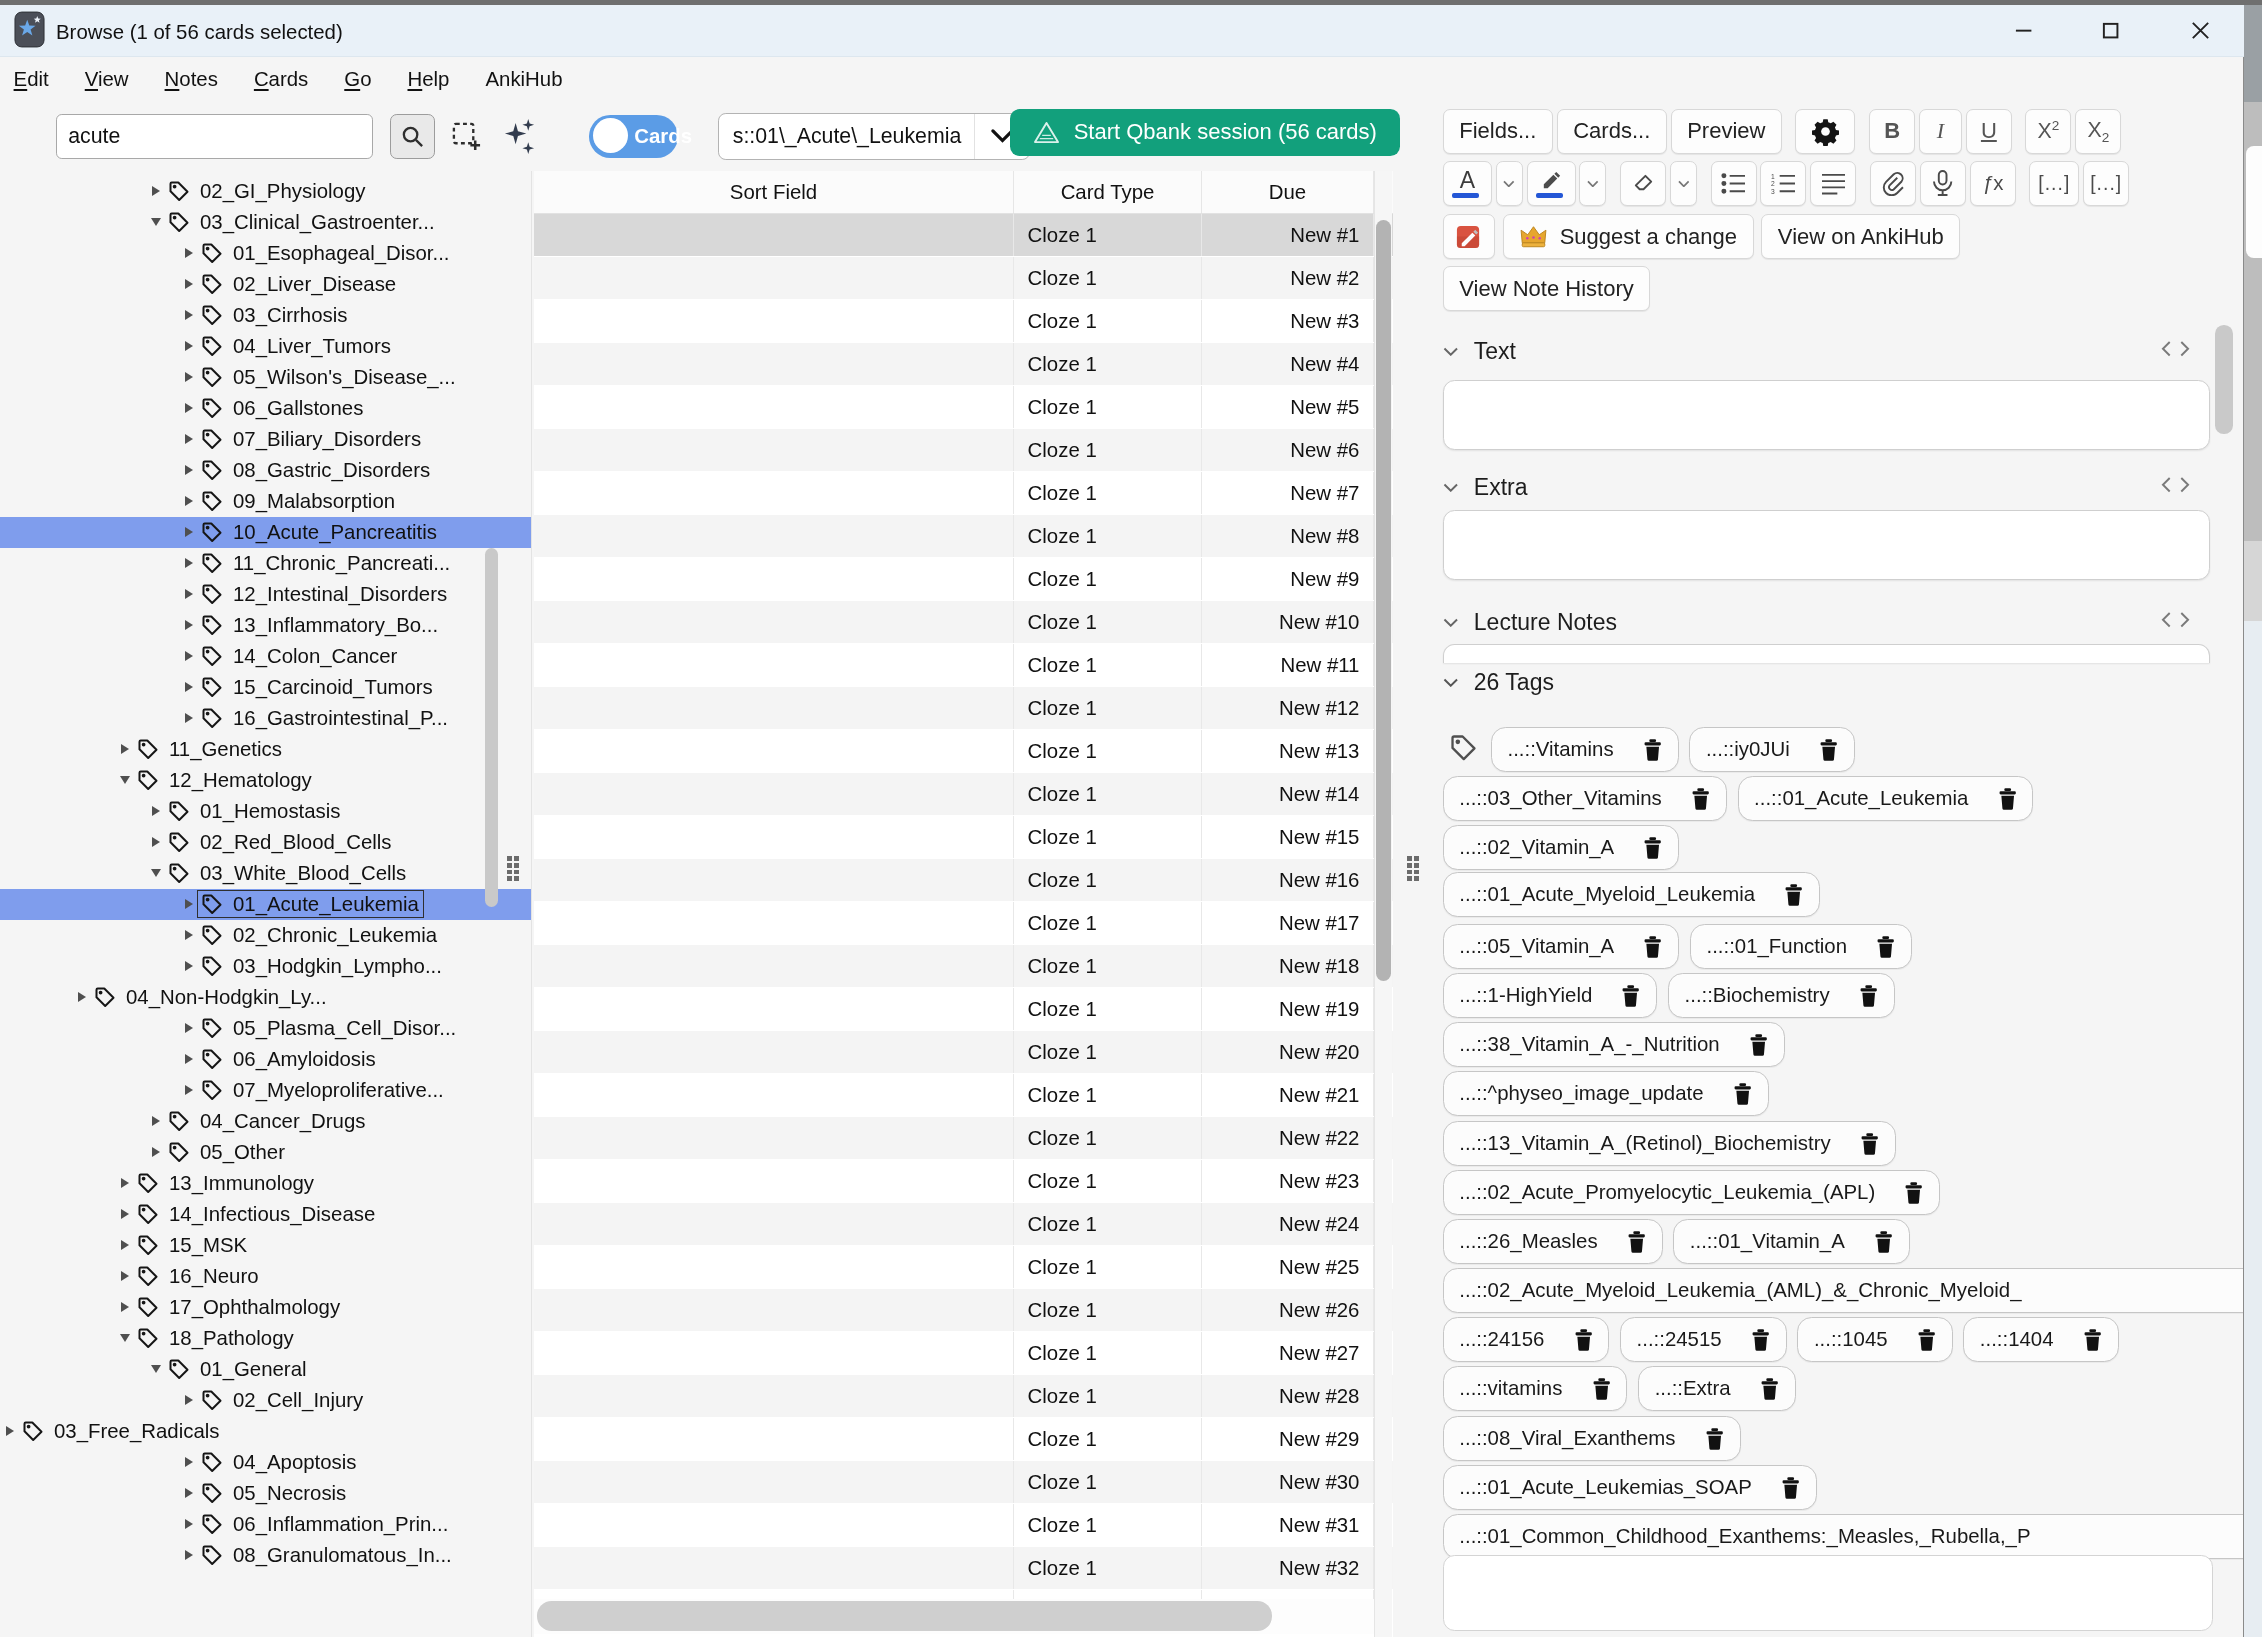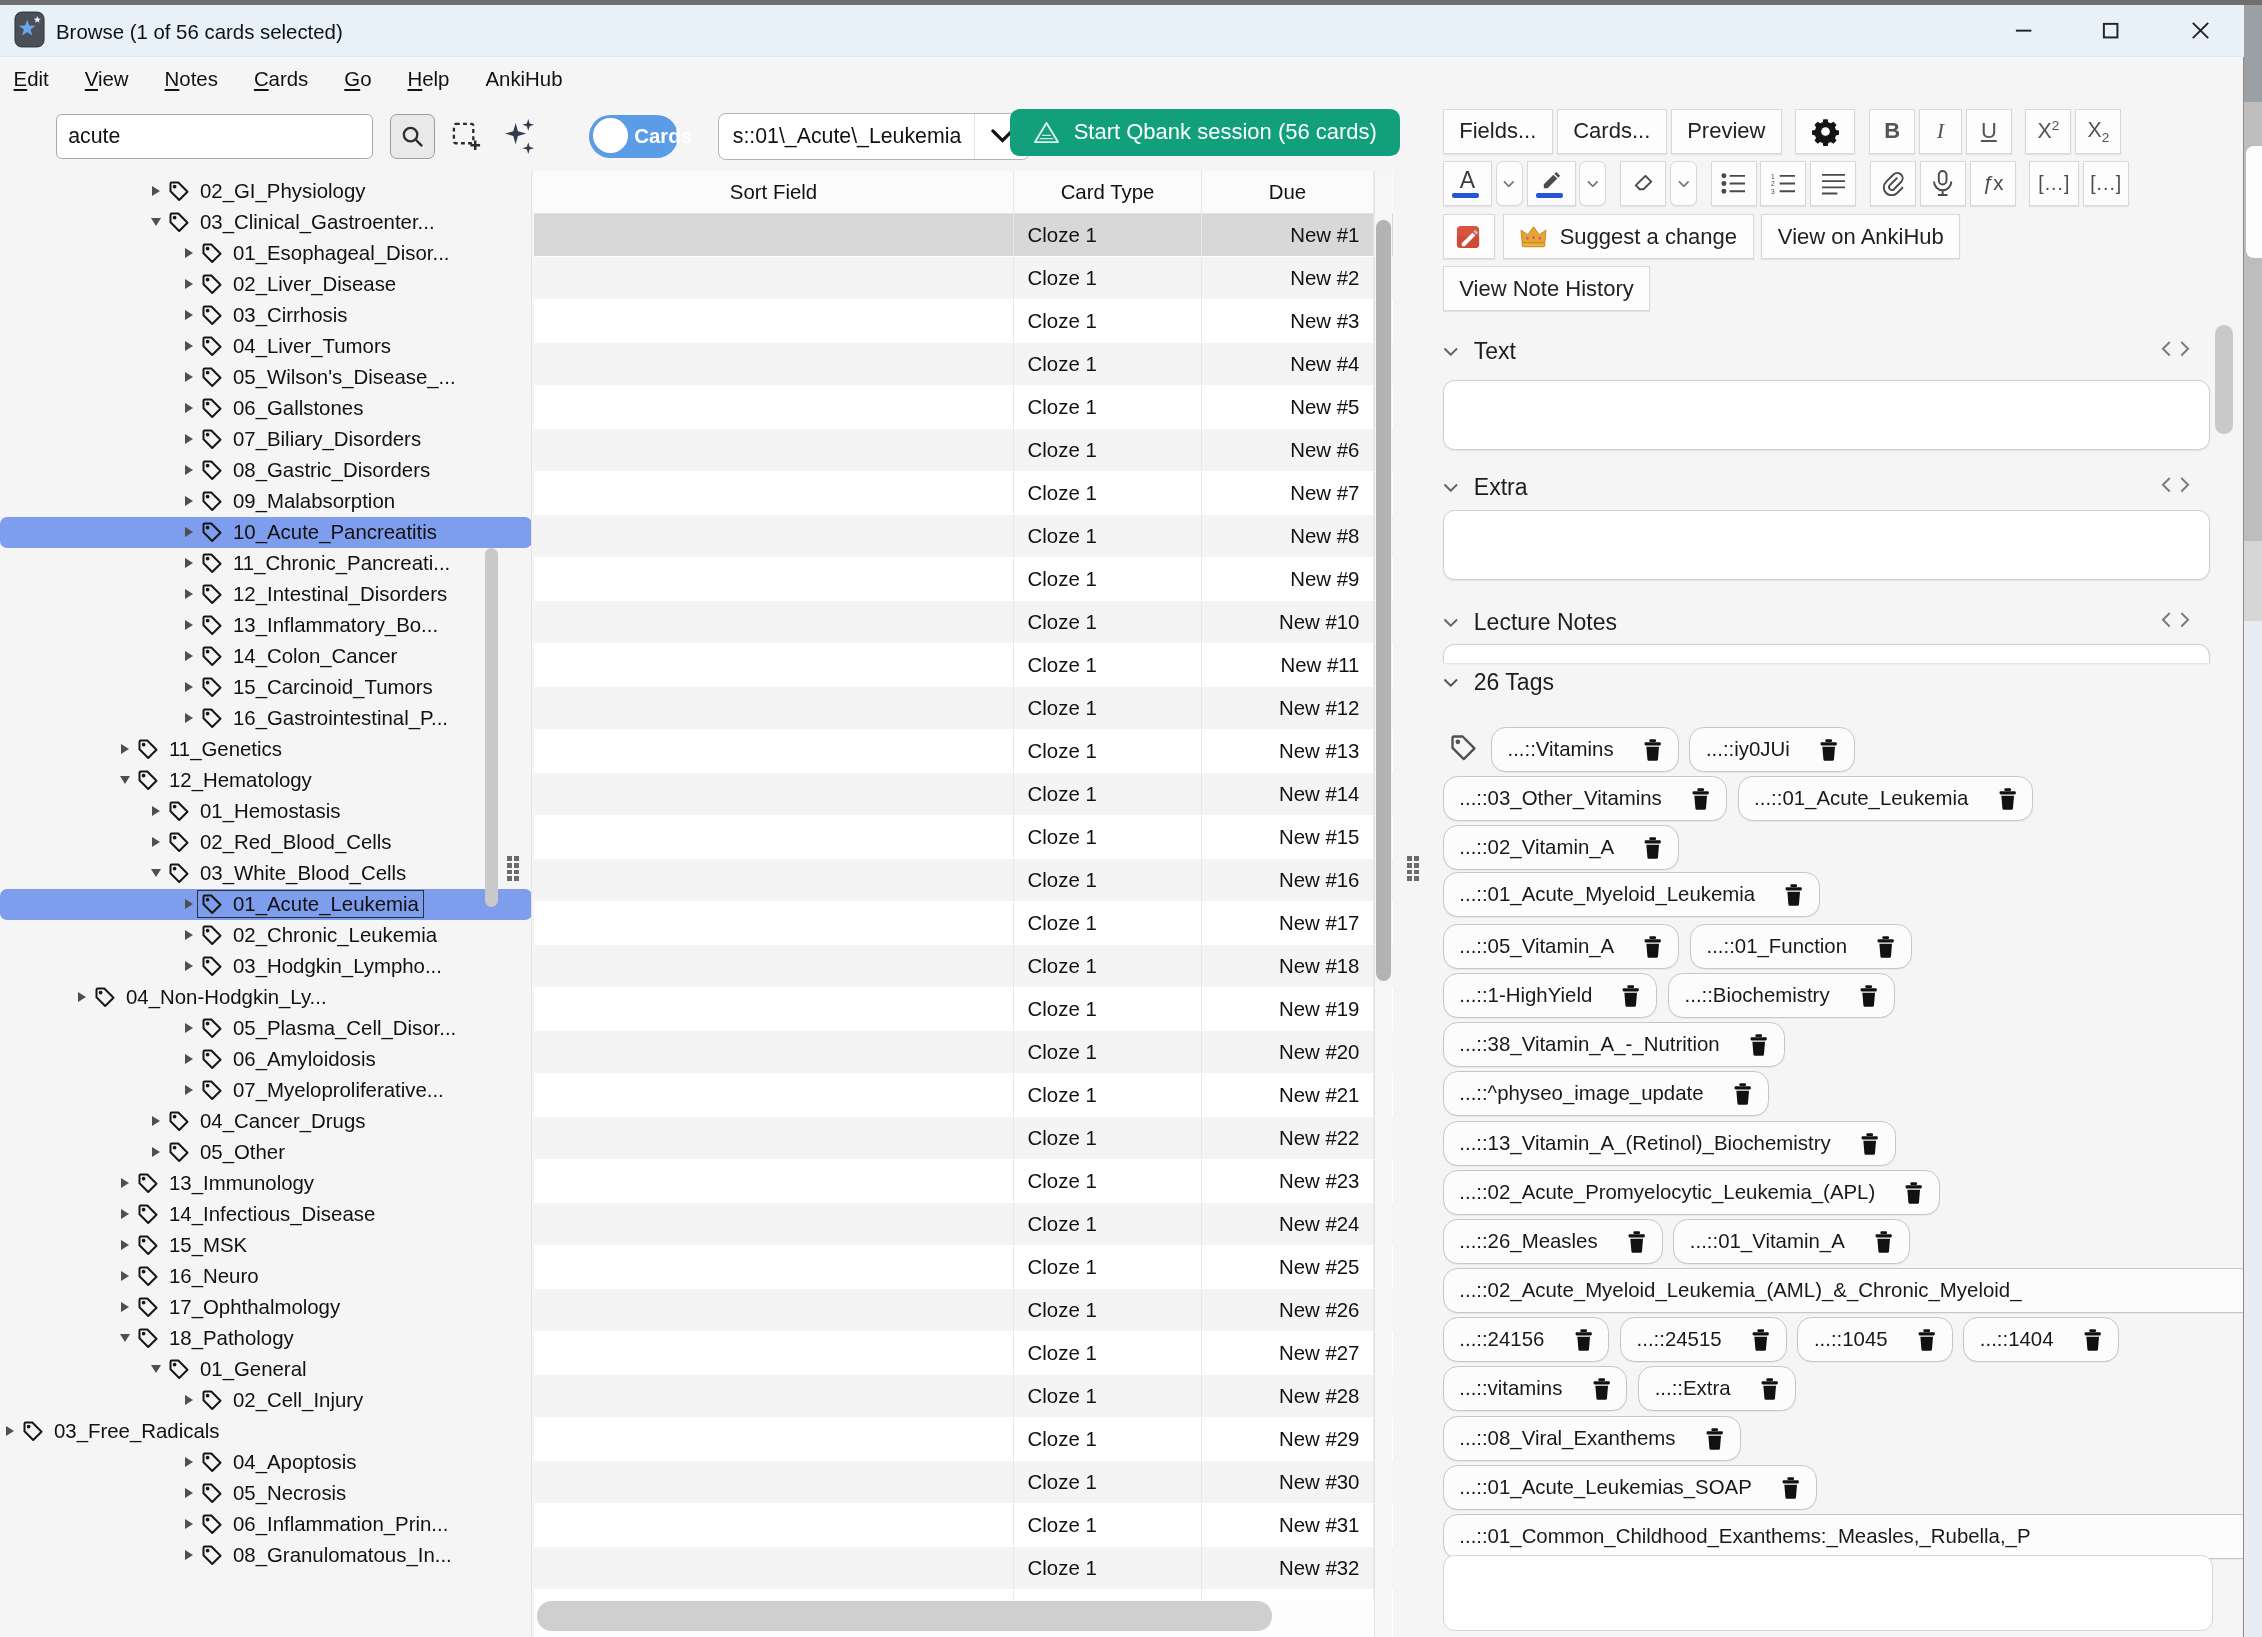--- a/index.html
+++ b/index.html
@@ -36,21 +36,21 @@
   .toggle .tlabel{position:absolute;left:45px;top:0;height:43px;display:flex;align-items:center;color:#fff;font-weight:bold;font-size:20.4px;}
   .dropdown{margin-left:40px;width:312px;height:47px;background:#fff;border:1px solid #b3b3b3;border-radius:7.8px;box-sizing:border-box;display:flex;align-items:center;position:relative;}
   .dropdown .dval{font-size:21.3px;padding-left:13.6px;white-space:nowrap;}
   .dropdown .dchev{position:absolute;right:0;top:0;width:54px;height:45px;border-left:1px solid #e2e2e2;display:flex;align-items:center;justify-content:center;border-radius:0 7.8px 7.8px 0;}
   .qbank{position:absolute;left:1010px;top:7.8px;width:390px;height:47px;border-radius:9.7px;display:flex;align-items:center;justify-content:center;gap:13.6px;color:#fff;font-size:22px;}
 
   
   .sidebar{position:absolute;left:0;top:171px;width:532px;height:1466px;border-right:1px solid #e3e3e3;box-sizing:border-box;overflow:hidden;}
   .tree{position:absolute;left:0;top:4.9px;width:532px;}
   .trow{height:31px;display:flex;align-items:center;font-size:20.4px;white-space:nowrap;}
-  .trow.sel{background:#7f9ded;border-radius:7px;}
+  .trow.sel{background:#7f9ded;}
   .arr{width:19.4px;height:19.4px;display:flex;align-items:center;justify-content:center;flex:0 0 19.4px;}
   .arr-r{width:0;height:0;border-left:8.7px solid #4f4f4f;border-top:5.8px solid transparent;border-bottom:5.8px solid transparent;}
   .arr-d{width:0;height:0;border-top:8.7px solid #4f4f4f;border-left:5.8px solid transparent;border-right:5.8px solid transparent;}
   .titem{display:flex;align-items:center;gap:8.7px;padding:1px 3.9px 1px 1.9px;}
   .titem.focus{outline:1px solid #2f2f2f;}
   .tree .ticon{width:24px;height:24px;flex:0 0 24px;}
   .sb-scroll{position:absolute;left:485px;top:377px;width:12.6px;height:359px;background:#c9c9c9;border-radius:6.8px;}
   .splitter{position:absolute;width:13.6px;height:29px;display:grid;grid-template-columns:4.9px 4.9px;grid-auto-rows:4.9px;gap:1.9px;}
   .splitter i{background:#6b6b6b;display:block;}
   .split-1{left:507px;top:856px;}
@@ -66,21 +66,21 @@
   .td.c-type{padding-left:13.6px;}
   .td.c-due{justify-content:flex-end;padding-right:13.6px;}
   .vscroll{position:absolute;left:840px;top:0;width:18.4px;height:1466px;background:#f6f6f6;border-left:1px solid #e5e5e5;box-sizing:border-box;}
   .vthumb{position:absolute;left:842px;top:49px;width:14.6px;height:761px;background:#b3b3b3;border-radius:7.8px;}
   .hscroll-track{position:absolute;left:0;top:1428px;width:840px;height:35px;background:#fdfdfd;}
   .hthumb{position:absolute;left:2.9px;top:1430px;width:735px;height:30px;background:#cfcfcf;border-radius:14.6px;}
 
   
   .editor{position:absolute;left:1436px;top:101px;width:807px;height:1536px;background:#f5f5f5;overflow:hidden;}
   .erow{position:absolute;left:6.8px;display:flex;align-items:center;}
-  .ebtn{background:#fdfdfd;border:1px solid #d8d8d8;border-radius:0;box-shadow:0 1px 1px rgba(0,0,0,.07);height:45px;display:flex;align-items:center;justify-content:center;box-sizing:border-box;color:#222;font-size:22px;}
+  .ebtn{background:#fdfdfd;border:1px solid #d8d8d8;border-radius:7px;box-shadow:0 1px 1px rgba(0,0,0,.07);height:45px;display:flex;align-items:center;justify-content:center;box-sizing:border-box;color:#222;font-size:22px;}
   .ebtn.txt{padding:0 15.5px;}
   .ebtn.sq{width:46px;}
   .ebtn.narrow{width:27px;border-radius:6.8px;}
   .bold-b{font-weight:bold;color:#555;}
   .ital-i{font-style:italic;font-family:"Liberation Serif",serif;color:#555;}
   .und-u{text-decoration:underline;color:#555;}
   .supsub{color:#555;font-size:21.3px;}
   .supsub sup,.supsub sub{font-size:13.6px;}
   .blue-bar{position:absolute;left:8.7px;bottom:6.8px;width:27px;height:4.9px;background:#2457d6;border-radius:1.9px;}
   .fx{font-size:20.4px;color:#4a4a4a;}

